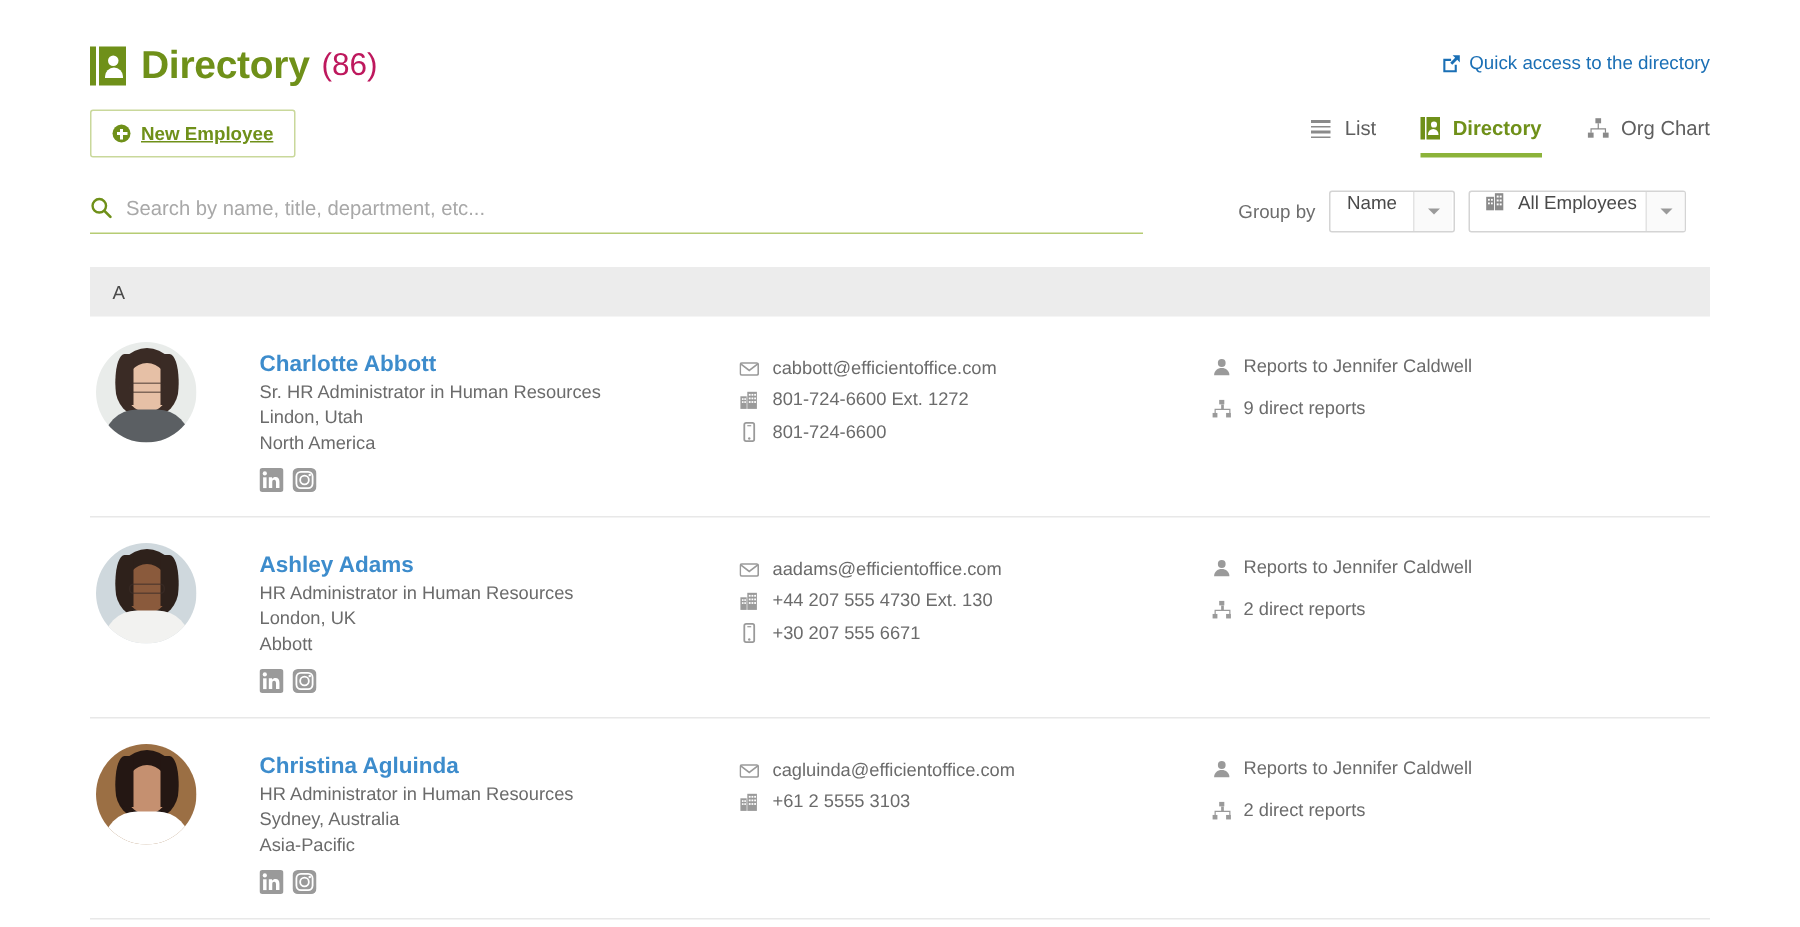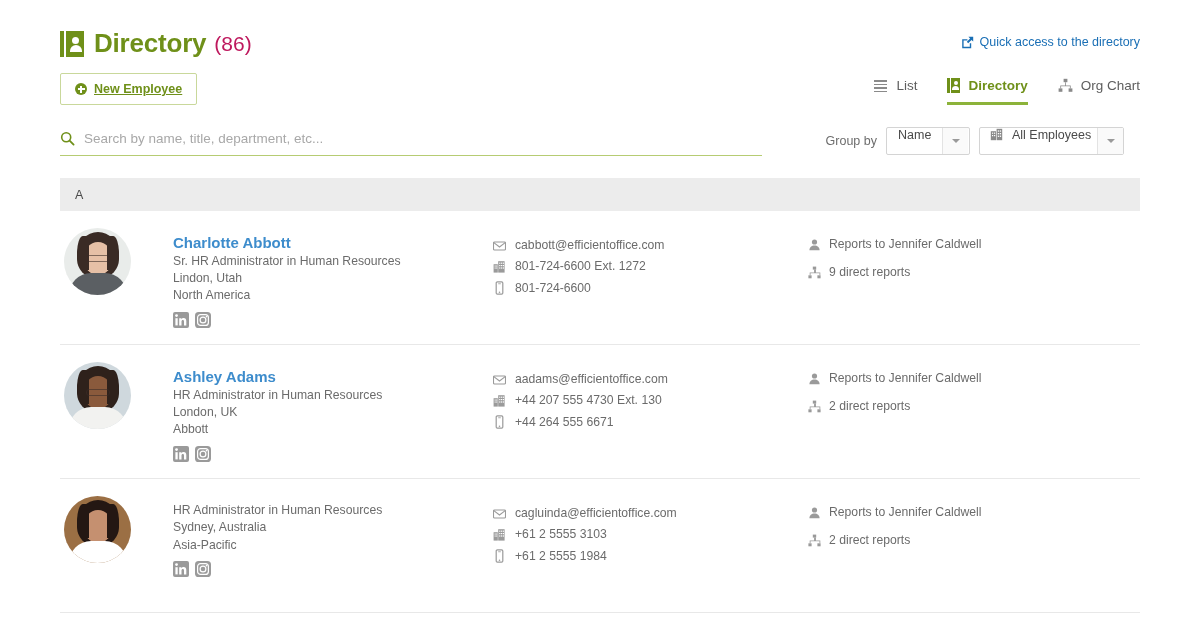--- a/index.html
+++ b/index.html
@@ -499,21 +499,21 @@
                 <rect x="9.8" y="7.4" width="1.2" height="1.2" fill="#fff"></rect>
               </svg></span>
             <span>+44 207 555 4730  Ext. 130</span>
           </div>
           <div class="contact-item">
             <span class="c-ico"><svg width="13" height="14" viewBox="0 0 13 14">
                 <rect x="3.2" y="0.9" width="6.6" height="12.2" rx="1.2" fill="none" stroke="#9a9a9a" stroke-width="1.2"></rect>
                 <rect x="5.2" y="2.4" width="2.6" height="0.8" fill="#9a9a9a"></rect>
                 <circle cx="6.5" cy="11.3" r="0.8" fill="#9a9a9a"></circle>
               </svg></span>
-            <span>+44 264 555 6671</span>
+            <span>+30 207 555 6671</span>
           </div>
         </div>
         <div class="col-rel">
           <div class="rel-item">
             <span class="r-ico"><svg width="13" height="13" viewBox="0 0 13 13">
                 <circle cx="6.5" cy="4" r="2.6" fill="#9a9a9a"></circle>
                 <path d="M1.4 12.2c0-3 2.3-4.8 5.1-4.8s5.1 1.8 5.1 4.8z" fill="#9a9a9a"></path>
               </svg></span>
             <span>Reports to Jennifer Caldwell</span>
           </div>
@@ -531,20 +531,21 @@
       <div class="emp-row">
         <div class="avatar">
           <span class="bg" style="background:#9b6f44"></span>
           <span class="hair" style="top:4px;width:42px;height:46px;border-radius:50% 50% 42% 42%;background:#241713;"></span>
           <span class="face" style="top:14px;width:29px;height:33px;background:#c59070;"></span>
           <span class="hair" style="top:8px;left:calc(50% - 21px);transform:none;width:12px;height:34px;border-radius:50% 0 0 50%;background:#241713;"></span>
           <span class="hair" style="top:8px;left:calc(50% + 9px);transform:none;width:12px;height:34px;border-radius:0 50% 50% 0;background:#241713;"></span>
           <span class="torso" style="width:58px;height:22px;background:#ffffff;"></span>
         </div>
         <div class="col-main">
+          <div class="emp-name">Christina Agluinda</div>
           <div class="emp-line">HR Administrator in Human Resources</div>
           <div class="emp-line">Sydney, Australia</div>
           <div class="emp-line">Asia-Pacific</div>
           <div class="socials">
             <span class="soc"><svg width="16" height="16" viewBox="0 0 16 16">
                 <rect width="16" height="16" rx="2" fill="#9a9a9a"></rect>
                 <rect x="2.4" y="6.2" width="2.3" height="7.2" fill="#fff"></rect>
                 <circle cx="3.55" cy="3.6" r="1.4" fill="#fff"></circle>
                 <path d="M6.2 6.2h2.2v1c0.45-0.8 1.3-1.2 2.3-1.2 1.7 0 2.6 1.1 2.6 3.1v4.3h-2.3V9.5c0-1-0.35-1.6-1.2-1.6-0.8 0-1.3 0.55-1.3 1.6v3.9H6.2z" fill="#fff"></path>
               </svg></span>
@@ -577,28 +578,20 @@
                 <rect x="9.8" y="2.6" width="1.2" height="1.2" fill="#fff"></rect>
                 <rect x="6.2" y="5" width="1.2" height="1.2" fill="#fff"></rect>
                 <rect x="8" y="5" width="1.2" height="1.2" fill="#fff"></rect>
                 <rect x="9.8" y="5" width="1.2" height="1.2" fill="#fff"></rect>
                 <rect x="6.2" y="7.4" width="1.2" height="1.2" fill="#fff"></rect>
                 <rect x="8" y="7.4" width="1.2" height="1.2" fill="#fff"></rect>
                 <rect x="9.8" y="7.4" width="1.2" height="1.2" fill="#fff"></rect>
               </svg></span>
             <span>+61 2 5555 3103</span>
           </div>
-          <div class="contact-item">
-            <span class="c-ico"><svg width="13" height="14" viewBox="0 0 13 14">
-                <rect x="3.2" y="0.9" width="6.6" height="12.2" rx="1.2" fill="none" stroke="#9a9a9a" stroke-width="1.2"></rect>
-                <rect x="5.2" y="2.4" width="2.6" height="0.8" fill="#9a9a9a"></rect>
-                <circle cx="6.5" cy="11.3" r="0.8" fill="#9a9a9a"></circle>
-              </svg></span>
-            <span>+61 2 5555 1984</span>
-          </div>
         </div>
         <div class="col-rel">
           <div class="rel-item">
             <span class="r-ico"><svg width="13" height="13" viewBox="0 0 13 13">
                 <circle cx="6.5" cy="4" r="2.6" fill="#9a9a9a"></circle>
                 <path d="M1.4 12.2c0-3 2.3-4.8 5.1-4.8s5.1 1.8 5.1 4.8z" fill="#9a9a9a"></path>
               </svg></span>
             <span>Reports to Jennifer Caldwell</span>
           </div>
           <div class="rel-item">

